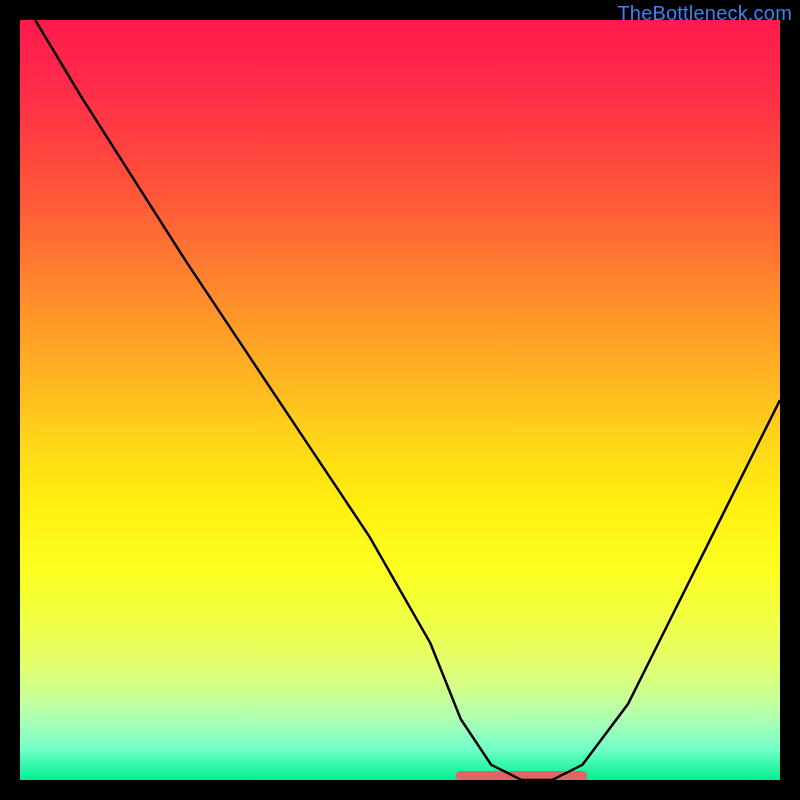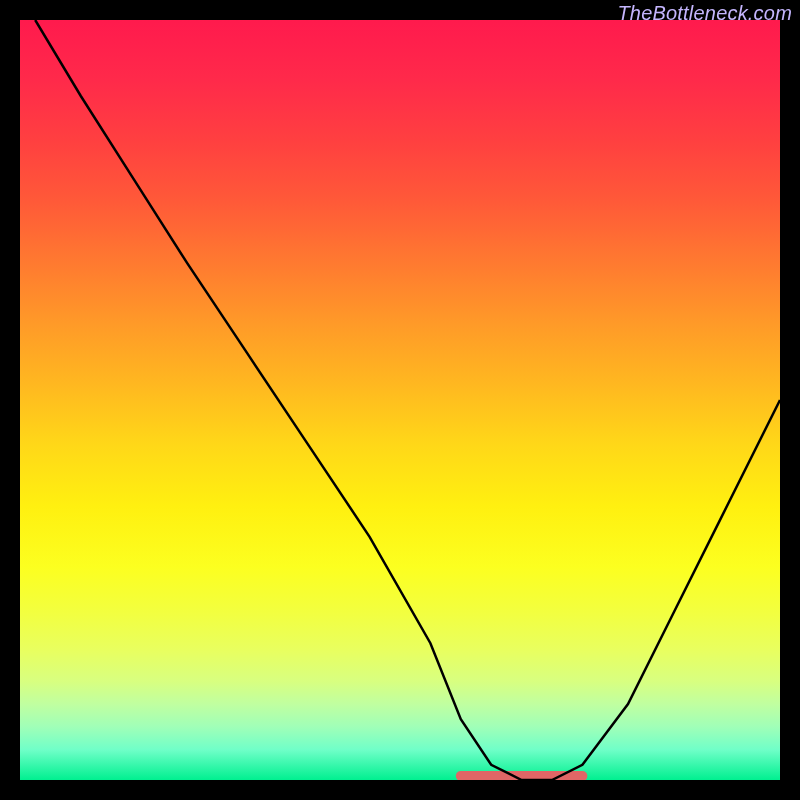--- a/index.html
+++ b/index.html
@@ -35,24 +35,23 @@
       #70ffc8 96%,
       #00f090 100%
     );
   }
   .watermark {
     position: absolute;
     top: 2px;
     right: 8px;
     font-family: Arial, Helvetica, sans-serif;
     font-size: 20px;
-    color: #c4b5fd;
+    color: #3b82f6;
     font-weight: 400;
     letter-spacing: 0.2px;
-    font-style: italic;
   }
   svg.curve {
     position: absolute;
     left: 20px;
     top: 20px;
     width: 760px;
     height: 760px;
     pointer-events: none;
   }
   .bottom-seg {

